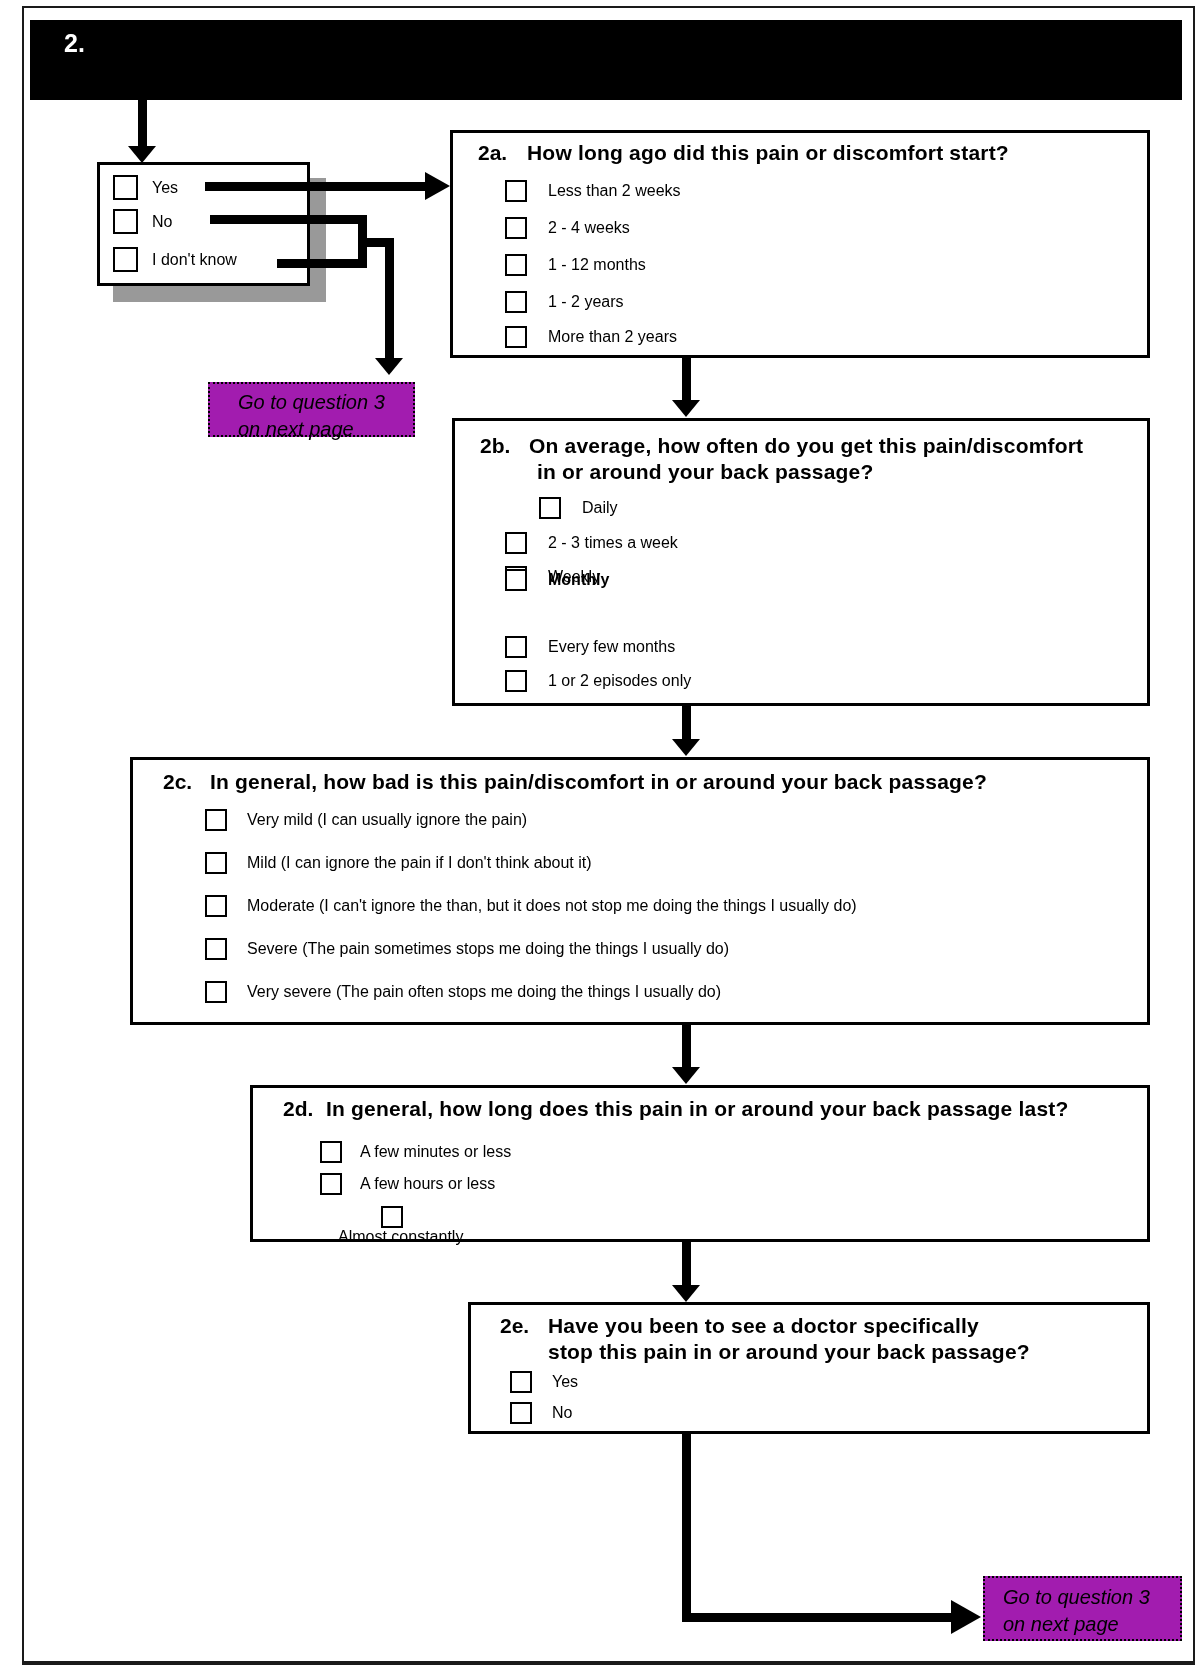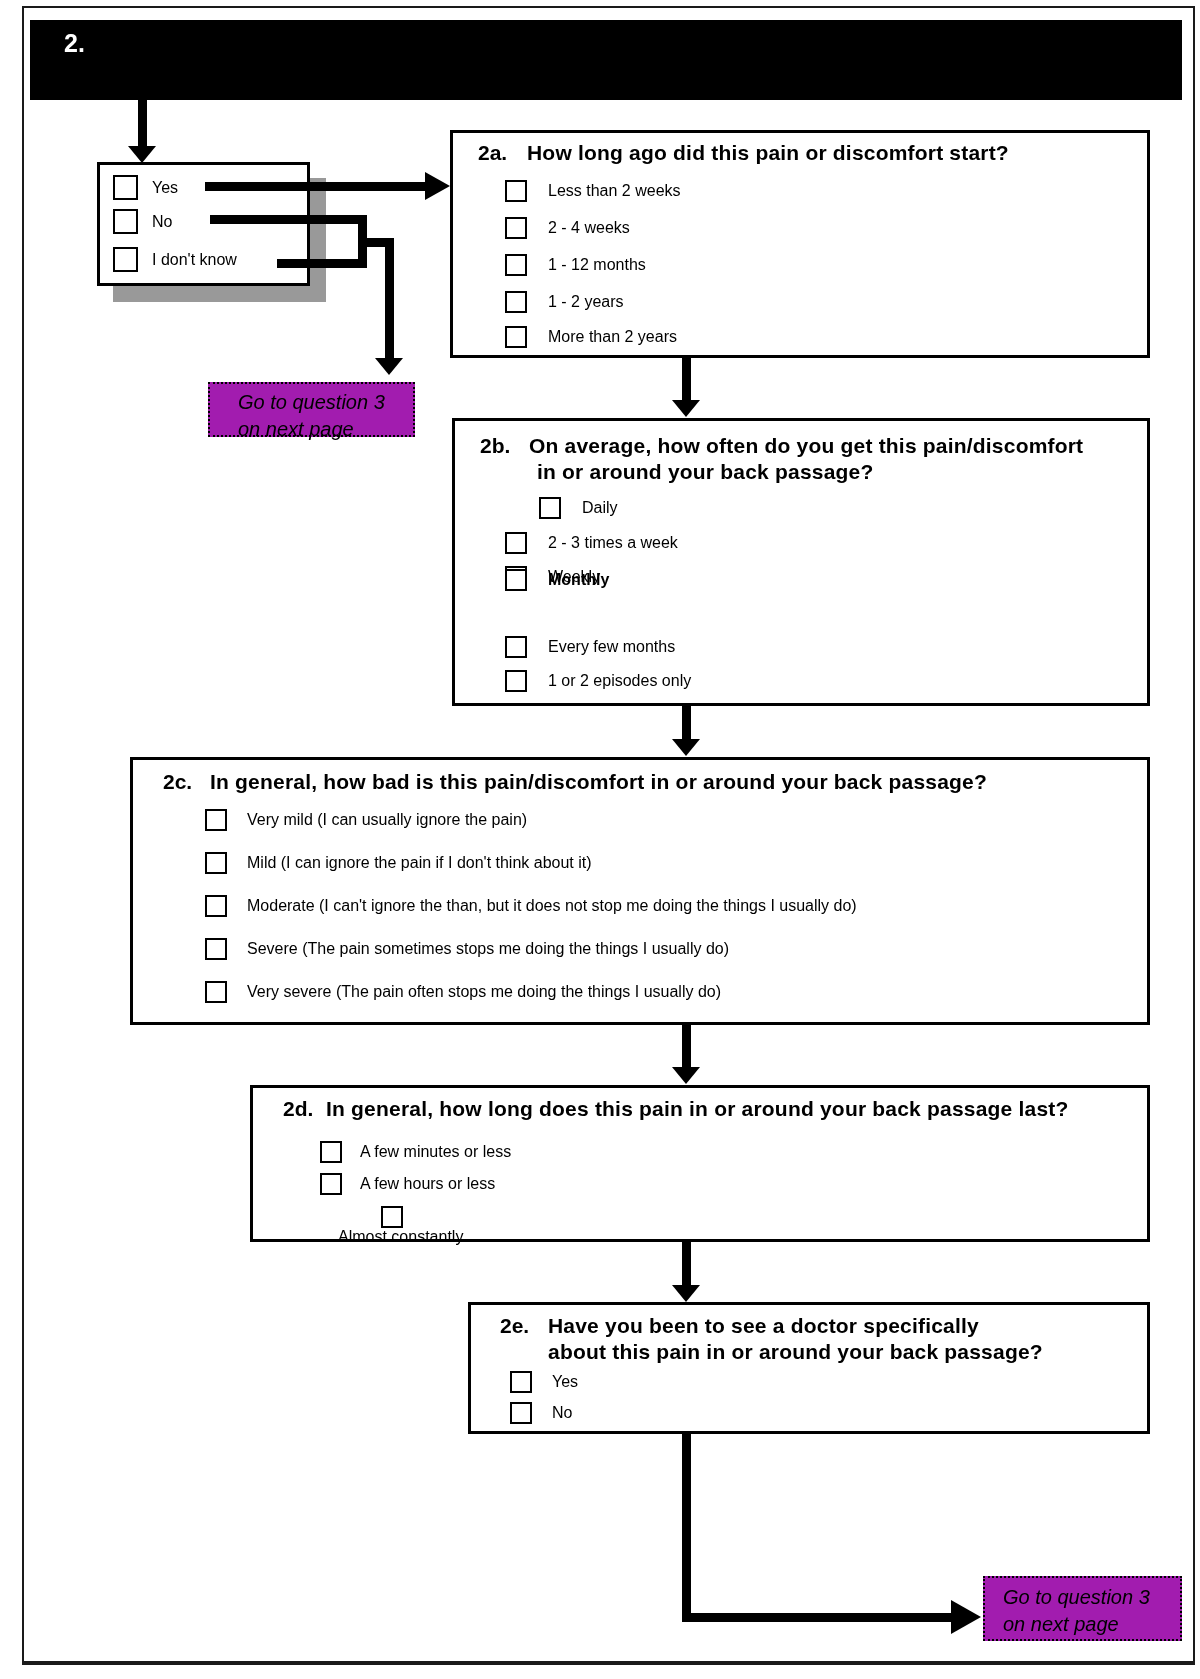--- a/index.html
+++ b/index.html
@@ -183,21 +183,21 @@
     <span class="cb"></span>
     <span class="lbl" style="margin-left:18px;">Almost constantly</span>
   </div>
 
   <div class="fl" style="left:682px;top:1242px;width:9px;height:45px;"></div>
   <div class="ah-down" style="left:672px;top:1285px;"></div>
 
   <div class="qbox" style="left:468px;top:1302px;width:682px;height:132px;"></div>
   <div class="qnum" style="left:500px;top:1314px;">2e.</div>
   <div class="qtitle" style="left:548px;top:1314px;">Have you been to see a doctor specifically</div>
-  <div class="qtitle" style="left:548px;top:1340px;">about this pain in or around your back passage?</div>
+  <div class="qtitle" style="left:548px;top:1340px;">stop this pain in or around your back passage?</div>
   <div class="opt" style="left:510px;top:1371px;">
     <span class="cb"></span>
     <span class="lbl" style="margin-left:20px;">Yes</span>
   </div>
   <div class="opt" style="left:510px;top:1402px;">
     <span class="cb"></span>
     <span class="lbl" style="margin-left:20px;">No</span>
   </div>
 
   <div class="fl" style="left:682px;top:1434px;width:9px;height:188px;"></div>

